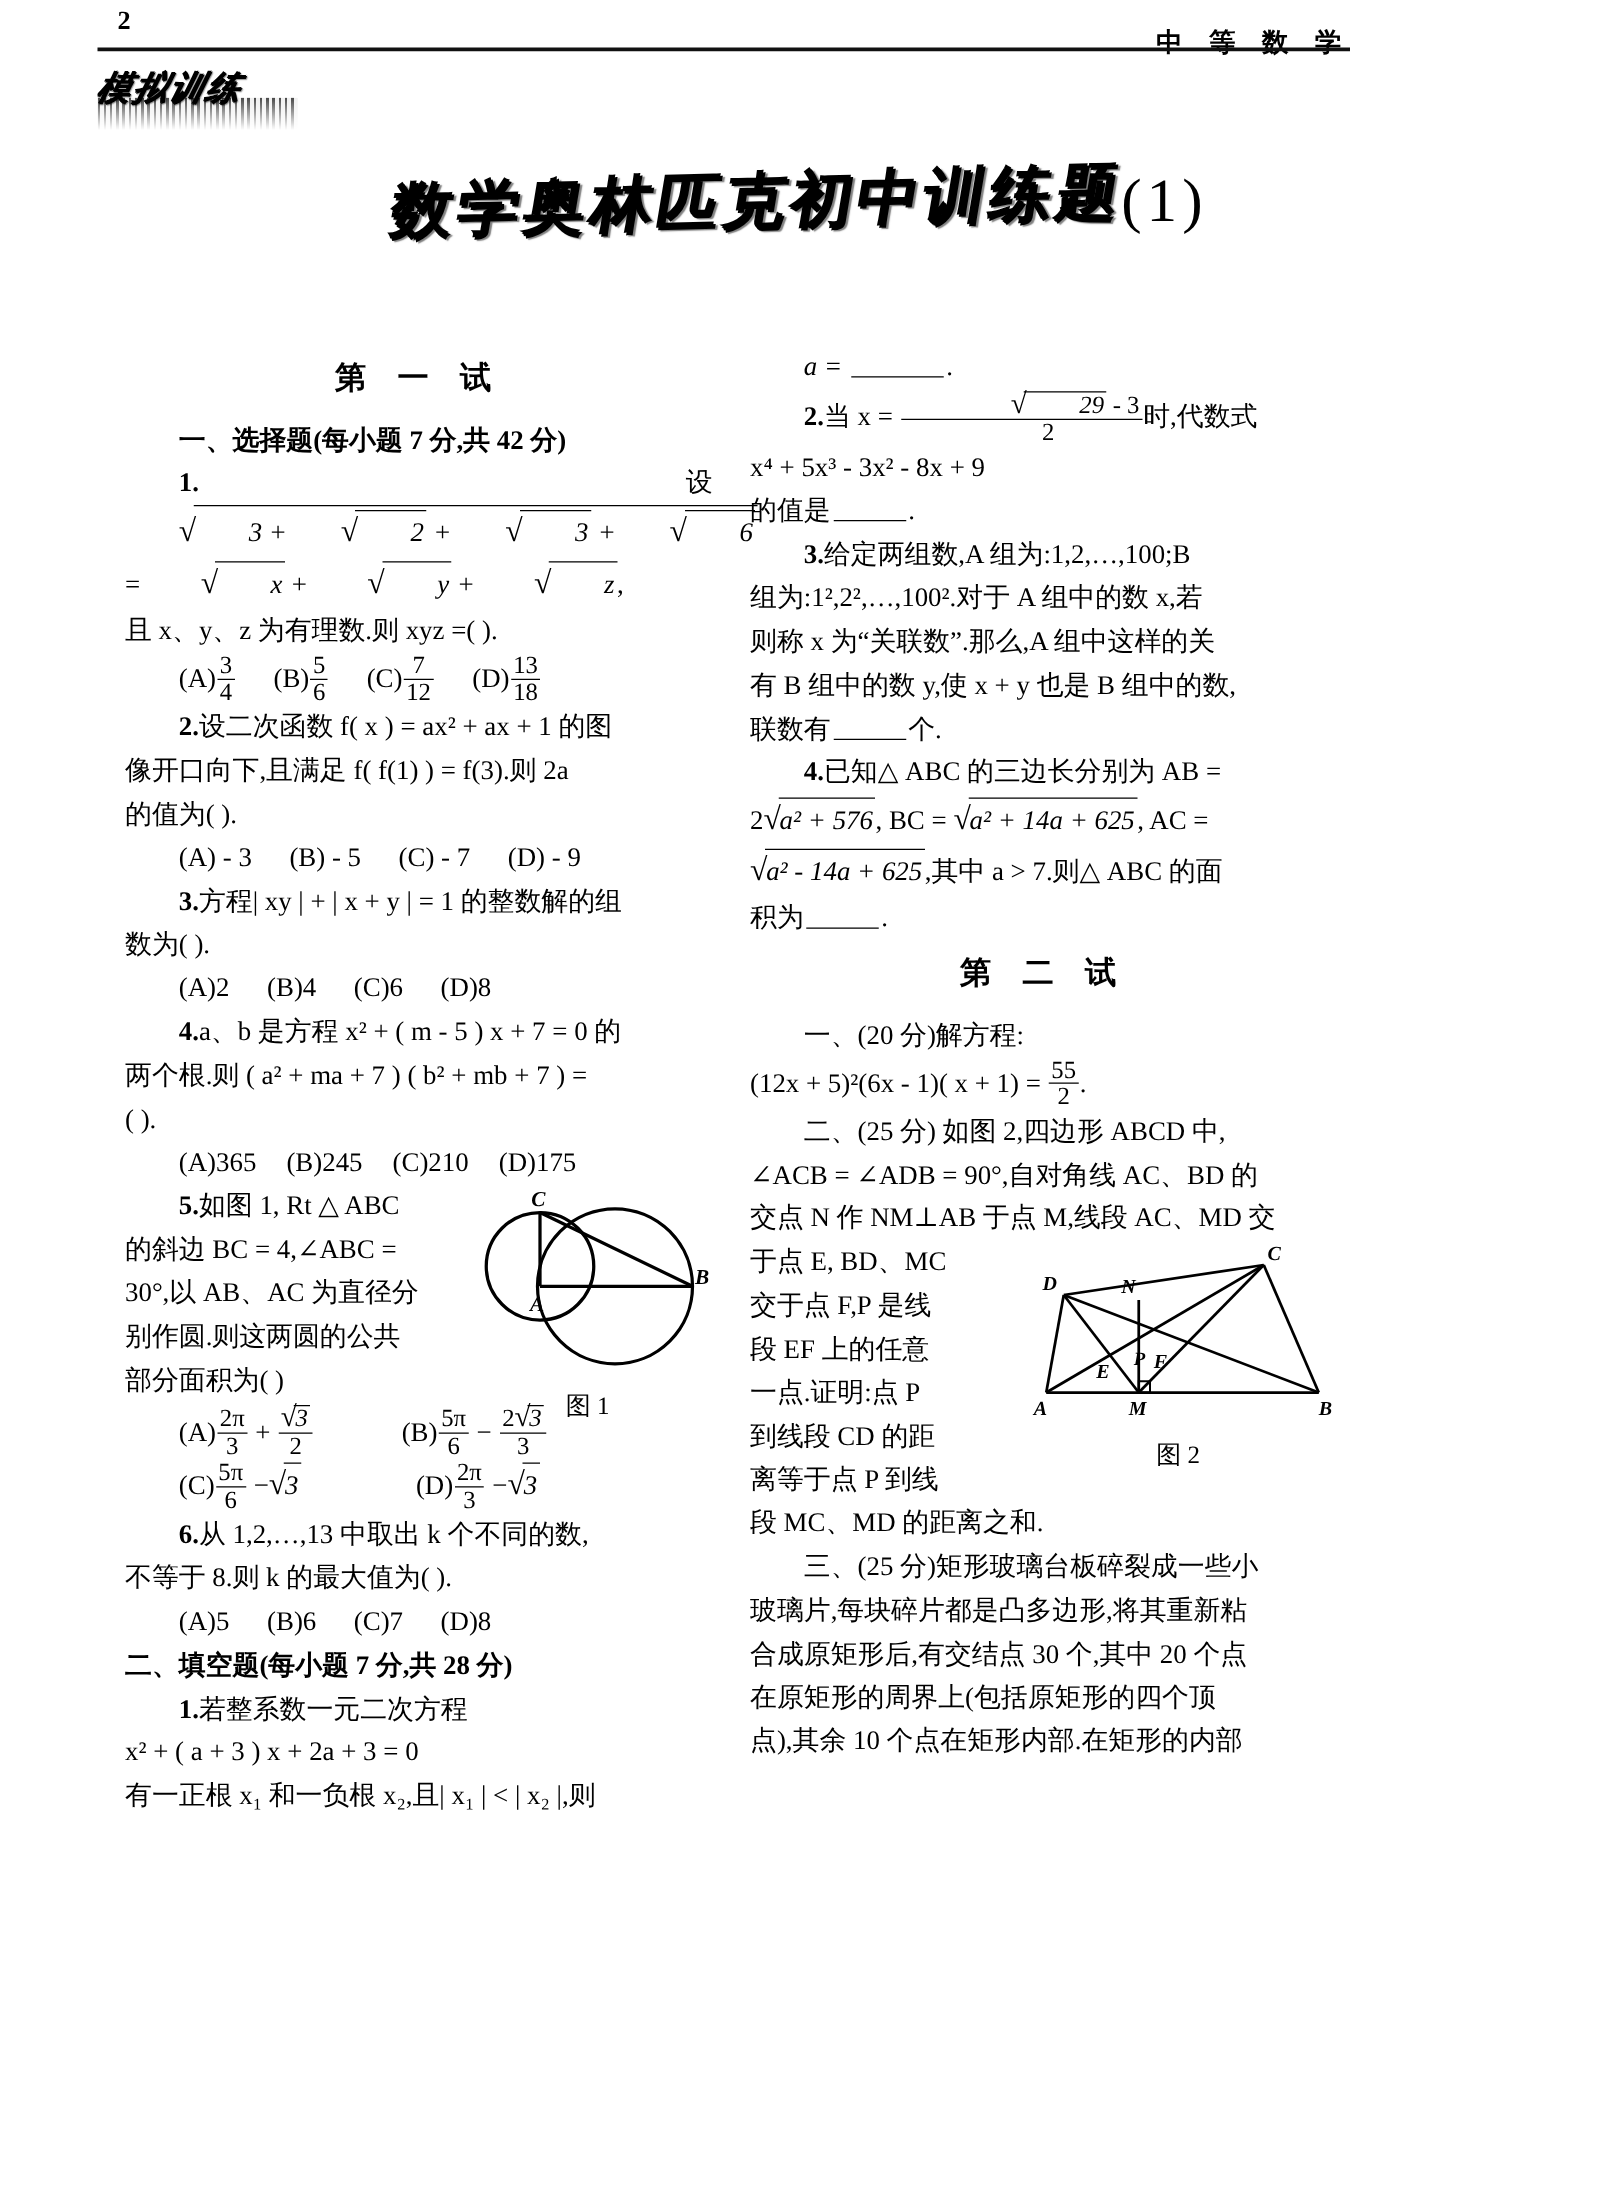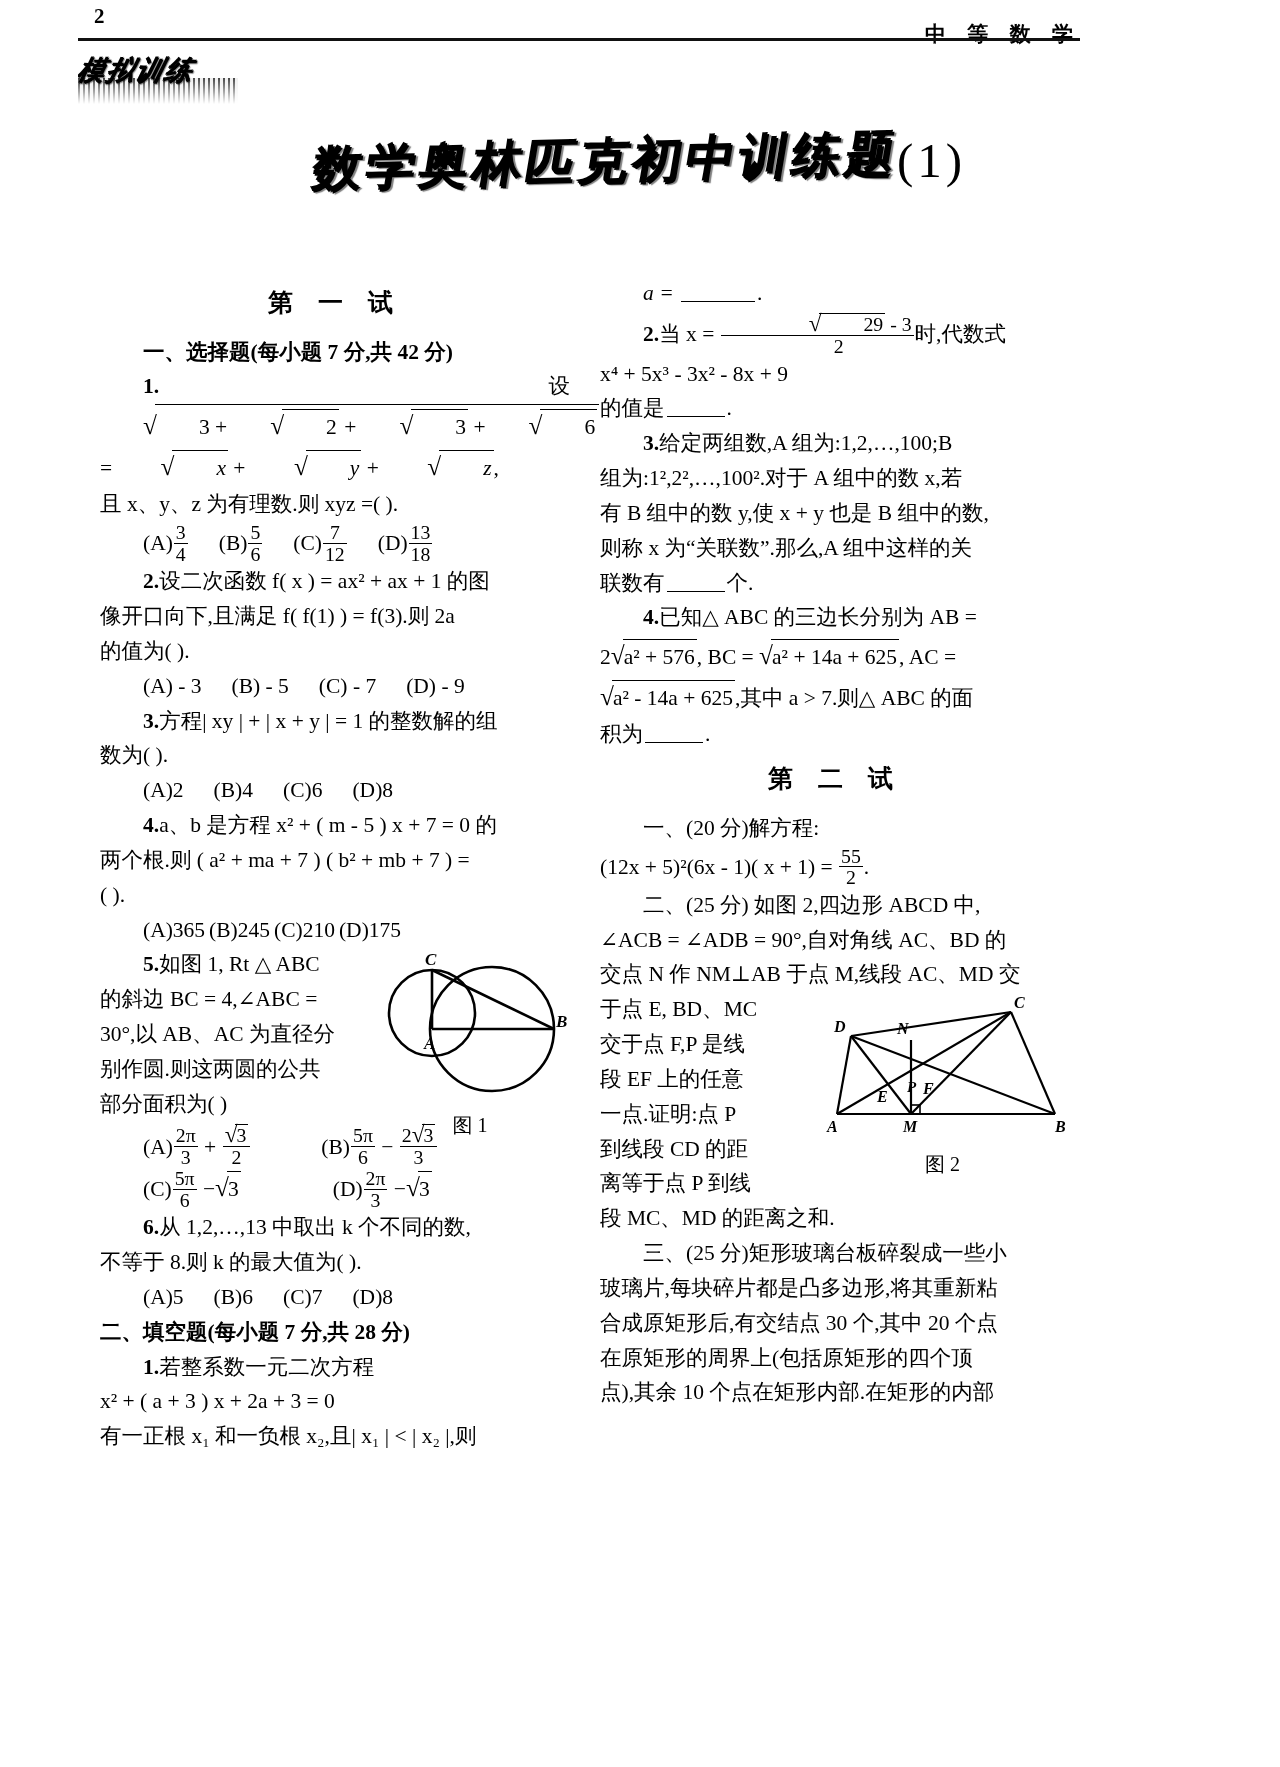--- a/index.html
+++ b/index.html
@@ -66,28 +66,28 @@
   .bold{font-weight:700;}
   i,.it{font-style:italic;font-family:"Liberation Serif",serif;}
 
   
   .frac{display:inline-block;vertical-align:-0.52em;text-align:center;
         font-size:.92em;line-height:1.04;margin:0 1px;}
   .frac .num{display:block;padding:0 2px;}
   .frac .den{display:block;border-top:1.4px solid #000;padding:0 2px;}
   .sqrt{display:inline-block;white-space:nowrap;}
   .sqrt>.rad{font-size:1.18em;}
-  .sqrt>.bar{display:inline-block;border-top:1.4px solid #000;padding:0 2px 0 1px;margin-left:-2px;}
+  .sqrt>.bar{display:inline-block;border-top:1.4px solid #000;padding:0 2px 0 1px;margin-left:-2px;font-style:italic;}
   .blank{display:inline-block;border-bottom:1.6px solid #000;width:74px;height:1em;
          vertical-align:-2px;margin:0 2px;}
   .blank.sm{width:58px;}
   .disp{margin:4px 0;text-align:center;}
 
   
-  .choices{display:flex;gap:4px;margin:0;padding-left:2em;}
+  .choices{display:flex;gap:24px;margin:0;padding-left:2em;}
   .choices.sp{gap:30px;}
   .ch{white-space:nowrap;}
 
   
   .figwrap{float:right;width:200px;margin:2px 0 2px 8px;}
   .figcap{text-align:center;font-size:20px;margin-top:2px;}
   svg{display:block;}
 </style>
 </head>
 <body>
@@ -228,22 +228,22 @@
       <span class="frac" style="vertical-align:-0.62em;">
         <span class="num"><span class="sqrt"><span class="rad">√</span><span class="bar">29</span></span> <span>- 3</span></span>
         <span class="den">2</span>
       </span><span>时,代数式</span>
     </p>
     <p class="ln disp">x⁴ + 5x³ - 3x² - 8x + 9</p>
     <p class="ln"><span>的值是</span><span class="blank sm"></span>.</p>
 
     <p class="ln ind"><span class="bold">3.</span><span>给定两组数,A 组为:1,2,…,100;B</span></p>
     <p class="ln">组为:1²,2²,…,100².对于 A 组中的数 x,若</p>
+    <p class="ln">则称 x 为“关联数”.那么,A 组中这样的关</p>
     <p class="ln">有 B 组中的数 y,使 x + y 也是 B 组中的数,</p>
-    <p class="ln">则称 x 为“关联数”.那么,A 组中这样的关</p>
     <p class="ln"><span>联数有</span><span class="blank sm"></span><span>个.</span></p>
 
     <p class="ln ind"><span class="bold">4.</span><span>已知△ ABC 的三边长分别为 AB =</span></p>
     <p class="ln">
       <span>2</span><span class="sqrt"><span class="rad">√</span><span class="bar">a² + 576</span></span><span>, BC =</span>
       <span class="sqrt"><span class="rad">√</span><span class="bar">a² + 14a + 625</span></span><span>, AC =</span>
     </p>
     <p class="ln">
       <span class="sqrt"><span class="rad">√</span><span class="bar">a² - 14a + 625</span></span><span>,其中 a &gt; 7.则△ ABC 的面</span>
     </p>

